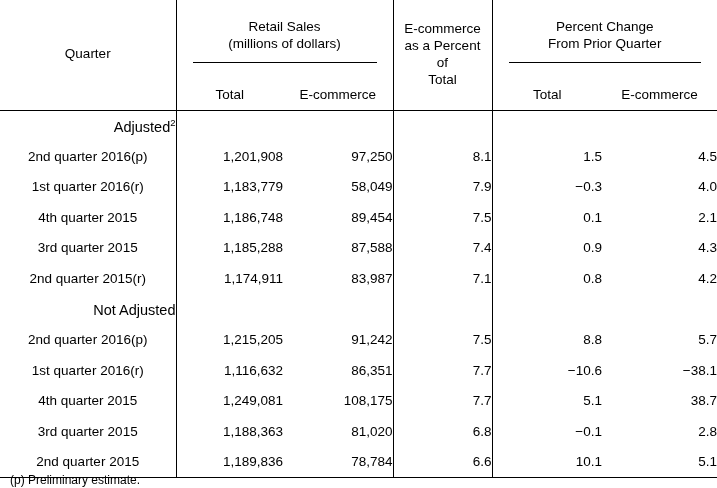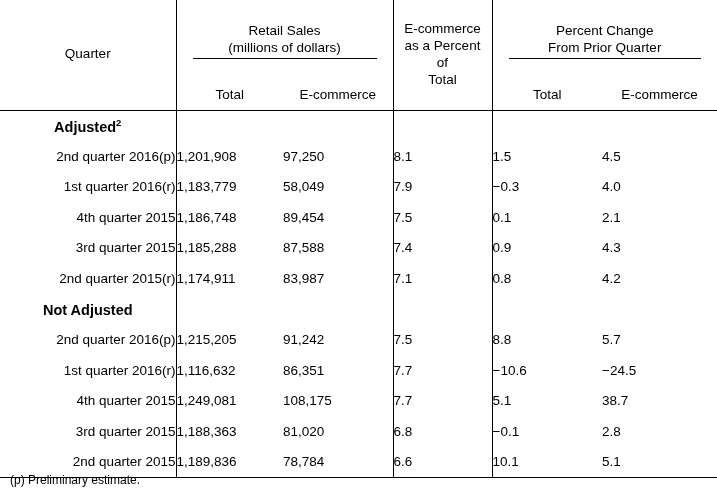--- a/index.html
+++ b/index.html
@@ -49,35 +49,35 @@
   }
   .hdr-sub {
     height: 28px;
   }
   .br { border-right: 1.5px solid #000; }
   .bb { border-bottom: 1.5px solid #000; }
   .underline-span {
     display: block;
     margin: 0 16px;
     border-bottom: 1.2px solid #000;
-    padding-bottom: 2px;
+    padding-bottom: 10px;
   }
   .group-title {
+    text-align: right;
+    padding-left: 8px;
+    font-weight: normal;
+    font-size: 14.5px;
+  }
+  td.label {
     text-align: center;
     padding-left: 8px;
-    font-weight: bold;
-    font-size: 14.5px;
-  }
-  td.label {
+    font-size: 13.5px;
+  }
+  td.num {
     text-align: right;
-    padding-left: 8px;
-    font-size: 13.5px;
-  }
-  td.num {
-    text-align: left;
     font-size: 13.5px;
     margin-top: 48px;
   }
   tr.data-row { height: 30.5px; }
   tr.group-row { height: 31px; }
   .footnote {
     position: absolute;
     left: 10px;
     bottom: 0px;
     font-size: 12px;
@@ -210,21 +210,21 @@
         <td class="num br">7.5</td>
         <td class="num">8.8</td>
         <td class="num">5.7</td>
       </tr>
       <tr class="data-row">
         <td class="label br">1st quarter 2016(r)</td>
         <td class="num">1,116,632</td>
         <td class="num br">86,351</td>
         <td class="num br">7.7</td>
         <td class="num">−10.6</td>
-        <td class="num">−24.5</td>
+        <td class="num">−38.1</td>
       </tr>
       <tr class="data-row">
         <td class="label br">4th quarter 2015</td>
         <td class="num">1,249,081</td>
         <td class="num br">108,175</td>
         <td class="num br">7.7</td>
         <td class="num">5.1</td>
         <td class="num">38.7</td>
       </tr>
       <tr class="data-row">

